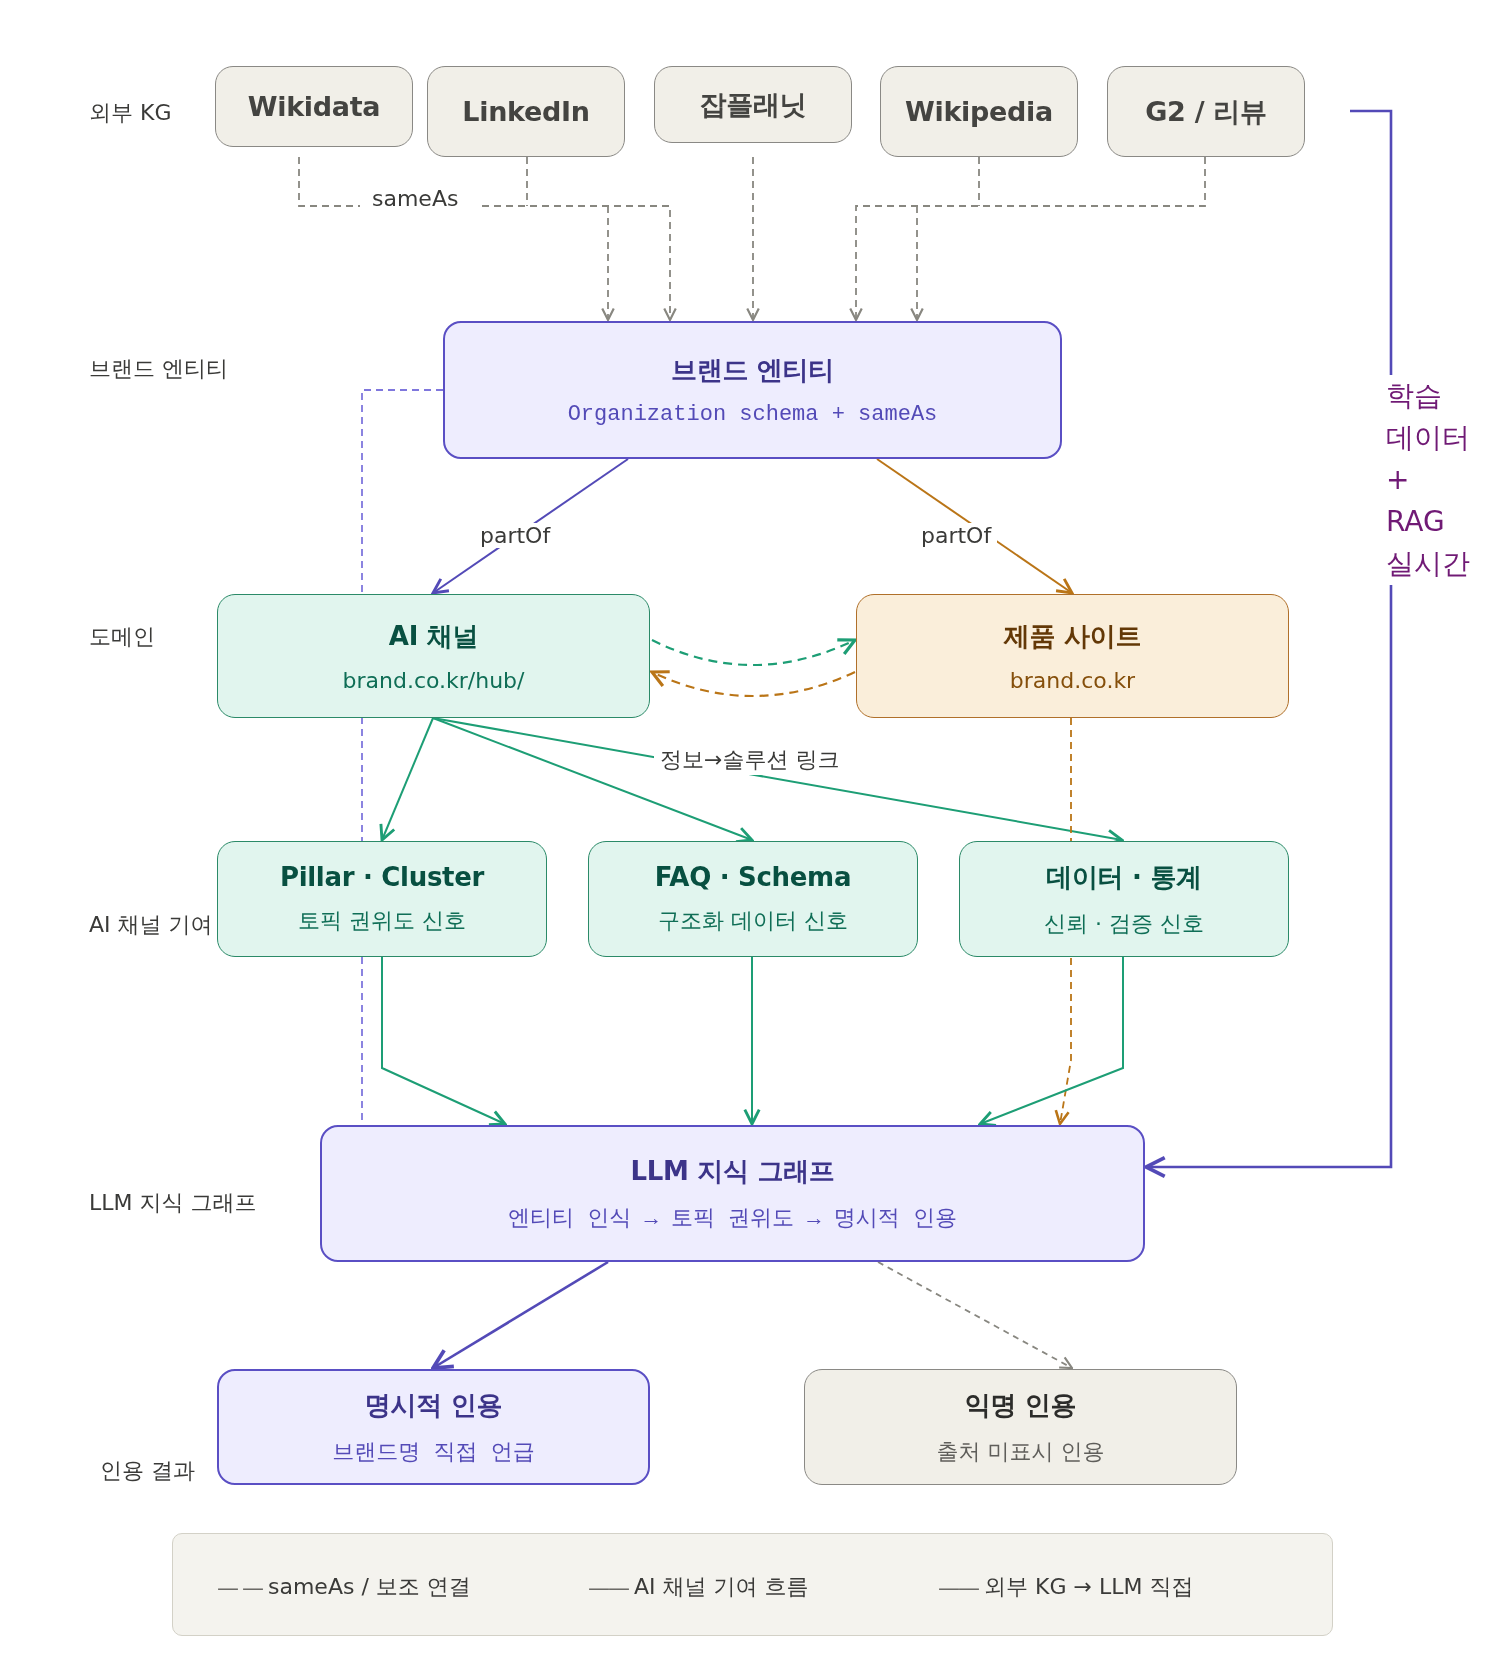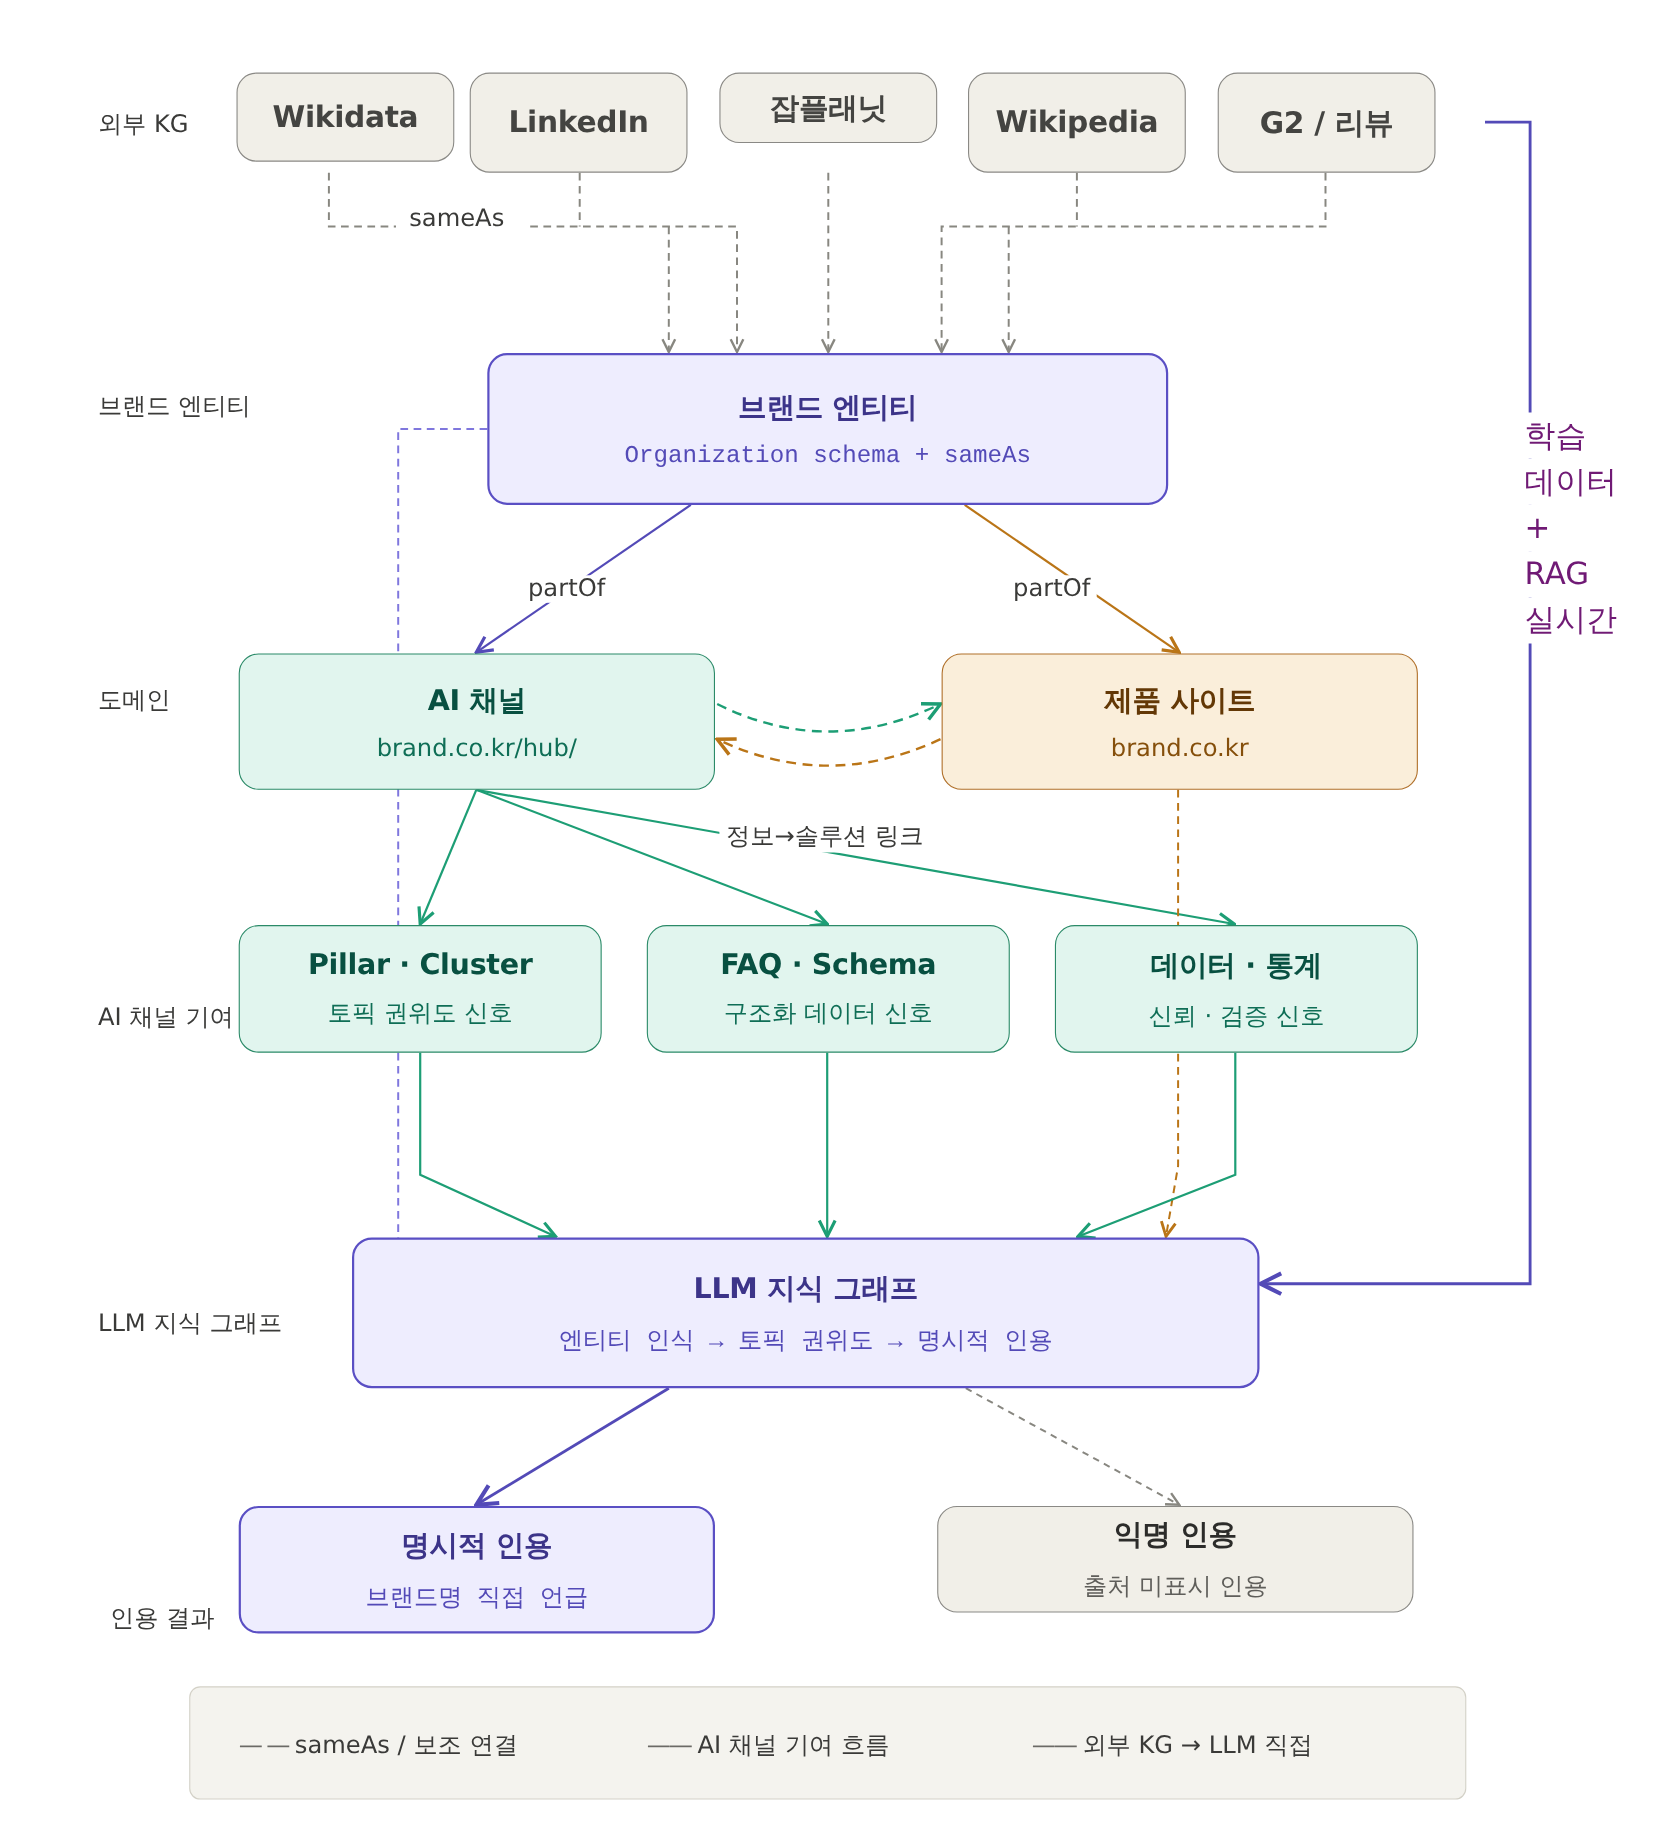--- a/index.html
+++ b/index.html
@@ -96,21 +96,21 @@
 <div class="row-label" style="left:89px;top:910px;">AI 채널 기여</div>
 <div class="row-label" style="left:89px;top:1188px;">LLM 지식 그래프</div>
 <div class="row-label" style="left:89px;top:1456px;margin-left:11px;">인용 결과</div>
 
 <div class="node kg" style="left:215px;top:66px;width:198px;height:81px;">
   <span class="t">Wikidata</span>
 </div>
 <div class="node kg" style="left:427px;top:66px;width:198px;height:91px;">
   <span class="t">LinkedIn</span>
 </div>
-<div class="node kg" style="left:654px;top:66px;width:198px;height:64px;">
+<div class="node kg" style="left:654px;top:66px;width:198px;height:77px;">
   <span class="t">잡플래닛</span>
 </div>
 <div class="node kg" style="left:880px;top:66px;width:198px;height:91px;">
   <span class="t">Wikipedia</span>
 </div>
 <div class="node kg" style="left:1107px;top:66px;width:198px;height:91px;">
   <span class="t">G2 / 리뷰</span>
 </div>
 
 <div class="elabel" style="left:366px;top:186px;">sameAs</div>
@@ -155,21 +155,21 @@
 
 <div class="node purple" style="left:320px;top:1125px;width:825px;height:137px;">
   <span class="t">LLM 지식 그래프</span>
   <span class="s">엔티티 인식 → 토픽 권위도 → 명시적 인용</span>
 </div>
 
 <div class="node purple" style="left:217px;top:1369px;width:433px;height:116px;">
   <span class="t">명시적 인용</span>
   <span class="s">브랜드명 직접 언급</span>
 </div>
-<div class="node gray" style="left:852px;top:1369px;width:433px;height:97px;">
+<div class="node gray" style="left:804px;top:1369px;width:433px;height:116px;">
   <span class="t">익명 인용</span>
   <span class="s">출처 미표시 인용</span>
 </div>
 
 <div class="legend">
   <div class="legend-item" style="left:44px;">
     <span class="sw">— —</span>
     <span>sameAs / 보조 연결</span>
   </div>
   <div class="legend-item" style="left:415px;">

